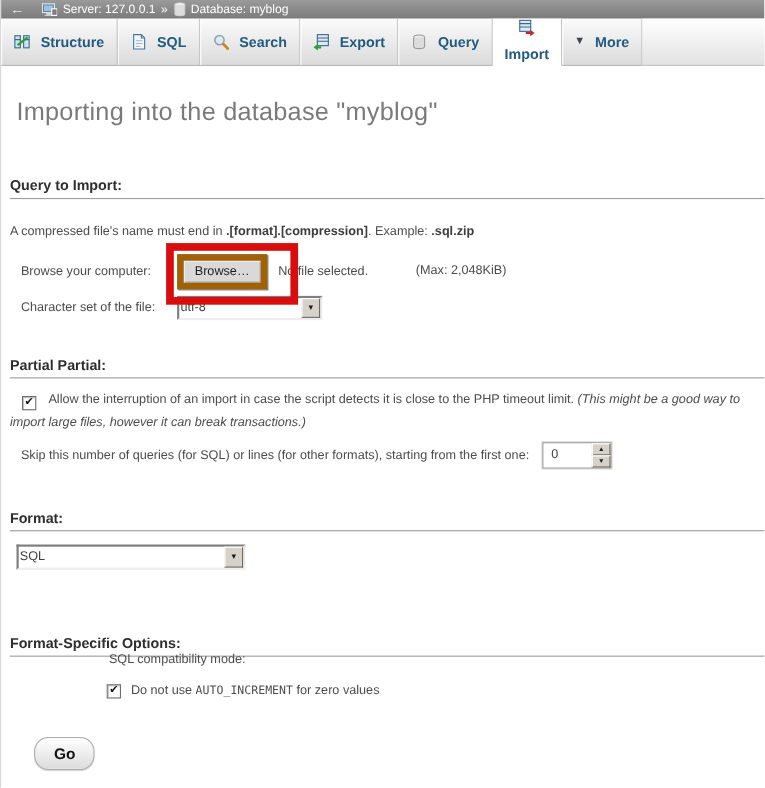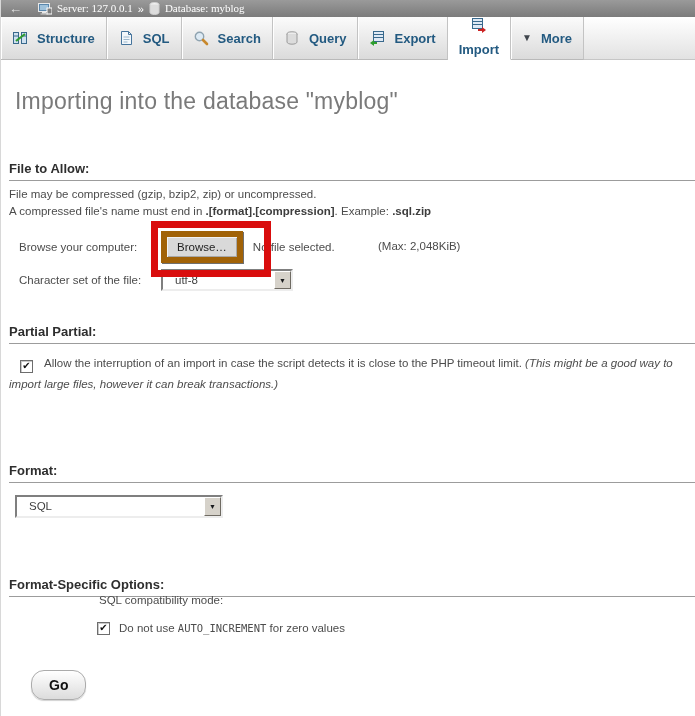--- a/index.html
+++ b/index.html
@@ -6,21 +6,21 @@
   body { background:#fff; }
   .page { position:relative; width:695px; height:716px; background:#fff; overflow:hidden;
           font-family:"Liberation Sans","DejaVu Sans",sans-serif; font-size:11.5px; color:#4c4c4c;
           border-left:1px solid #d8d8d8; }
 
   
   .topbar { position:absolute; top:0; left:0; right:0; height:17px;
             background:linear-gradient(#9a9a9a,#7b7b7b); display:flex; align-items:center;
             padding-left:8px; color:#fff; font-size:11px; }
   .back-arrow { color:#e3e3e3; font-size:13px; line-height:13px; margin-right:16px; cursor:pointer; }
-  .crumb { display:flex; gap:5px;font-family:Liberation Serif, serif; }
+  .crumb { display:flex; align-items:center; gap:5px; }
   .crumb svg { display:block; }
 
   
   .tabbar { position:absolute; top:17px; left:0; right:0; height:43px; display:flex;
             background:linear-gradient(#fbfbfb,#dadada); }
   .tab { display:flex; align-items:center; gap:9px; padding:0 11px;
          border-right:1px solid #c3c3c3; border-bottom:1px solid #b9b9b9;
          box-shadow:inset 1px 0 0 #ffffff; cursor:pointer;
          font-weight:bold; font-size:13px; color:#235a81; }
   .tab.active { background:#fff; box-shadow:none; border-bottom:1px solid #fff;flex-direction:column; }
@@ -49,21 +49,21 @@
                  font-size:11.5px; color:#1e1e1e; font-family:inherit; cursor:pointer;
                  box-shadow:1px 1px 0 #6f6f6f, inset 1px 1px 0 #f3f3f3, inset -1px -1px 0 #a8a8a8; }
   .nofile { margin-left:10px; }
   #max-note { position:absolute; top:240px; left:377px; }
 
   #charset-row { top:269px; left:18px; height:22px; }
 
   
   .fsel { display:flex; align-items:stretch; justify-content:space-between; background:#fff;
           border:2px solid; border-color:#7f7f7f #ededed #ededed #7f7f7f; cursor:pointer; }
-  .fsel .val { padding:3px 0 0 12px; color:#3f3f3f; overflow:hidden; white-space:nowrap; }
+  .fsel .val { padding:3px 0 0 1px; color:#3f3f3f; overflow:hidden; white-space:nowrap; }
   .fsel .arrowbtn { width:17px; background:#d6d2ca; border:1px solid;
                     border-color:#ffffff #6f6b63 #6f6b63 #ffffff;
                     display:flex; align-items:center; justify-content:center;
                     font-size:7px; color:#17191c; flex:0 0 17px; }
   #charset-select { width:132px; height:22px; }
   #format-select  { position:absolute; top:495px; left:14px; width:208px; height:23px; }
   #compat-select  { width:127px; height:23px; }
 
   
   .cb { width:13px; height:13px; background:#fff; border:1px solid #6d6d6d;
@@ -160,38 +160,38 @@
         <svg width="16" height="16" viewBox="0 0 16 16">
             <circle cx="6.5" cy="6.5" r="4.2" fill="#ddeaf4" stroke="#8fa3b0" stroke-width="1.4"></circle>
             <line x1="10" y1="10" x2="14" y2="14" stroke="#c8882c" stroke-width="2.6" stroke-linecap="round"></line>
           </svg>
       </span>
       <span>Search</span>
     </div>
     <div class="tab">
       <span class="tab-icon">
         <svg width="16" height="16" viewBox="0 0 16 16">
-            <ellipse cx="8" cy="4" rx="5" ry="2.2" fill="#ececec" stroke="#9a9a9a"></ellipse>
-            <path d="M3 4v8c0 1.2 2.2 2.2 5 2.2s5-1 5-2.2V4" fill="#dcdcdc" stroke="#9a9a9a"></path>
-          </svg>
-      </span>
-      <span>Query</span>
-    </div>
-    <div class="tab">
-      <span class="tab-icon">
-        <svg width="16" height="16" viewBox="0 0 16 16">
             <rect x="4.5" y="1.5" width="10" height="10" fill="#dfe9f4" stroke="#39698c"></rect>
             <line x1="4.5" y1="4.5" x2="14.5" y2="4.5" stroke="#39698c"></line>
             <line x1="4.5" y1="7.5" x2="14.5" y2="7.5" stroke="#39698c"></line>
             <path d="M8 13h-4.5" stroke="#2e9e2e" stroke-width="2"></path>
             <path d="M5 10l-4 3 4 3z" fill="#2e9e2e"></path>
           </svg>
       </span>
       <span>Export</span>
     </div>
+    <div class="tab">
+      <span class="tab-icon">
+        <svg width="16" height="16" viewBox="0 0 16 16">
+            <ellipse cx="8" cy="4" rx="5" ry="2.2" fill="#ececec" stroke="#9a9a9a"></ellipse>
+            <path d="M3 4v8c0 1.2 2.2 2.2 5 2.2s5-1 5-2.2V4" fill="#dcdcdc" stroke="#9a9a9a"></path>
+          </svg>
+      </span>
+      <span>Query</span>
+    </div>
     <div class="tab active">
       <span class="tab-icon">
         <svg width="16" height="16" viewBox="0 0 16 16">
             <rect x="1.5" y="1.5" width="10" height="10" fill="#dfe9f4" stroke="#39698c"></rect>
             <line x1="1.5" y1="4.5" x2="11.5" y2="4.5" stroke="#39698c"></line>
             <line x1="1.5" y1="7.5" x2="11.5" y2="7.5" stroke="#39698c"></line>
             <path d="M7 13h4.5" stroke="#cc2222" stroke-width="2"></path>
             <path d="M11 10l4 3-4 3z" fill="#cc2222"></path>
           </svg>
       </span>
@@ -199,23 +199,23 @@
     </div>
     <div class="tab">
       <span class="more-tri">▼</span>
       <span>More</span>
     </div>
     <div class="tabbar-filler"></div>
   </div>
 
   <div class="h1">Importing into the database "myblog"</div>
 
-  <div class="sect" id="sect-file">File to Allow:</div>
+  <div class="sect" id="sect-file">Query to Import:</div>
   <div class="fileinfo">
-    <span>File may be compressed (gzip, bzip2, zip) or uncompressed.</span><br>
+    <br>
     <span>A compressed file's name must end in </span><b>.[format].[compression]</b><span>. Example: </span><b>.sql.zip</b>
   </div>
 
   <div class="row" id="browse-row">
     <span class="field-label">Browse your computer:</span>
     <button class="btn-classic">Browse…</button>
     <span class="nofile">No file selected.</span>
   </div>
   <span id="max-note">(Max: 2,048KiB)</span>
 
@@ -229,20 +229,30 @@
 
   <div class="hl-rect"></div>
 
   <div class="sect" id="sect-part">Partial Partial:</div>
 
   <div id="interrupt-block">
     <span class="cb">✔</span><span>Allow the interruption of an import in case the script detects it is close to the PHP timeout limit.</span>
     <span class="note-italic">(This might be a good way to import large files, however it can break transactions.)</span>
   </div>
 
+  <div class="row" id="skip-row">
+    <span>Skip this number of queries (for SQL) or lines (for other formats), starting from the first one:</span>
+    <div class="spin">
+      <span class="val">0</span>
+      <span class="btns">
+        <span class="sbtn">▲</span>
+        <span class="sbtn">▼</span>
+      </span>
+    </div>
+  </div>
 
   <div class="sect" id="sect-format">Format:</div>
   <div class="fsel" id="format-select">
     <span class="val">SQL</span>
     <span class="arrowbtn">▼</span>
   </div>
 
   <div class="sect" id="sect-fso">Format-Specific Options:</div>
 
   <div class="row" id="compat-row">

